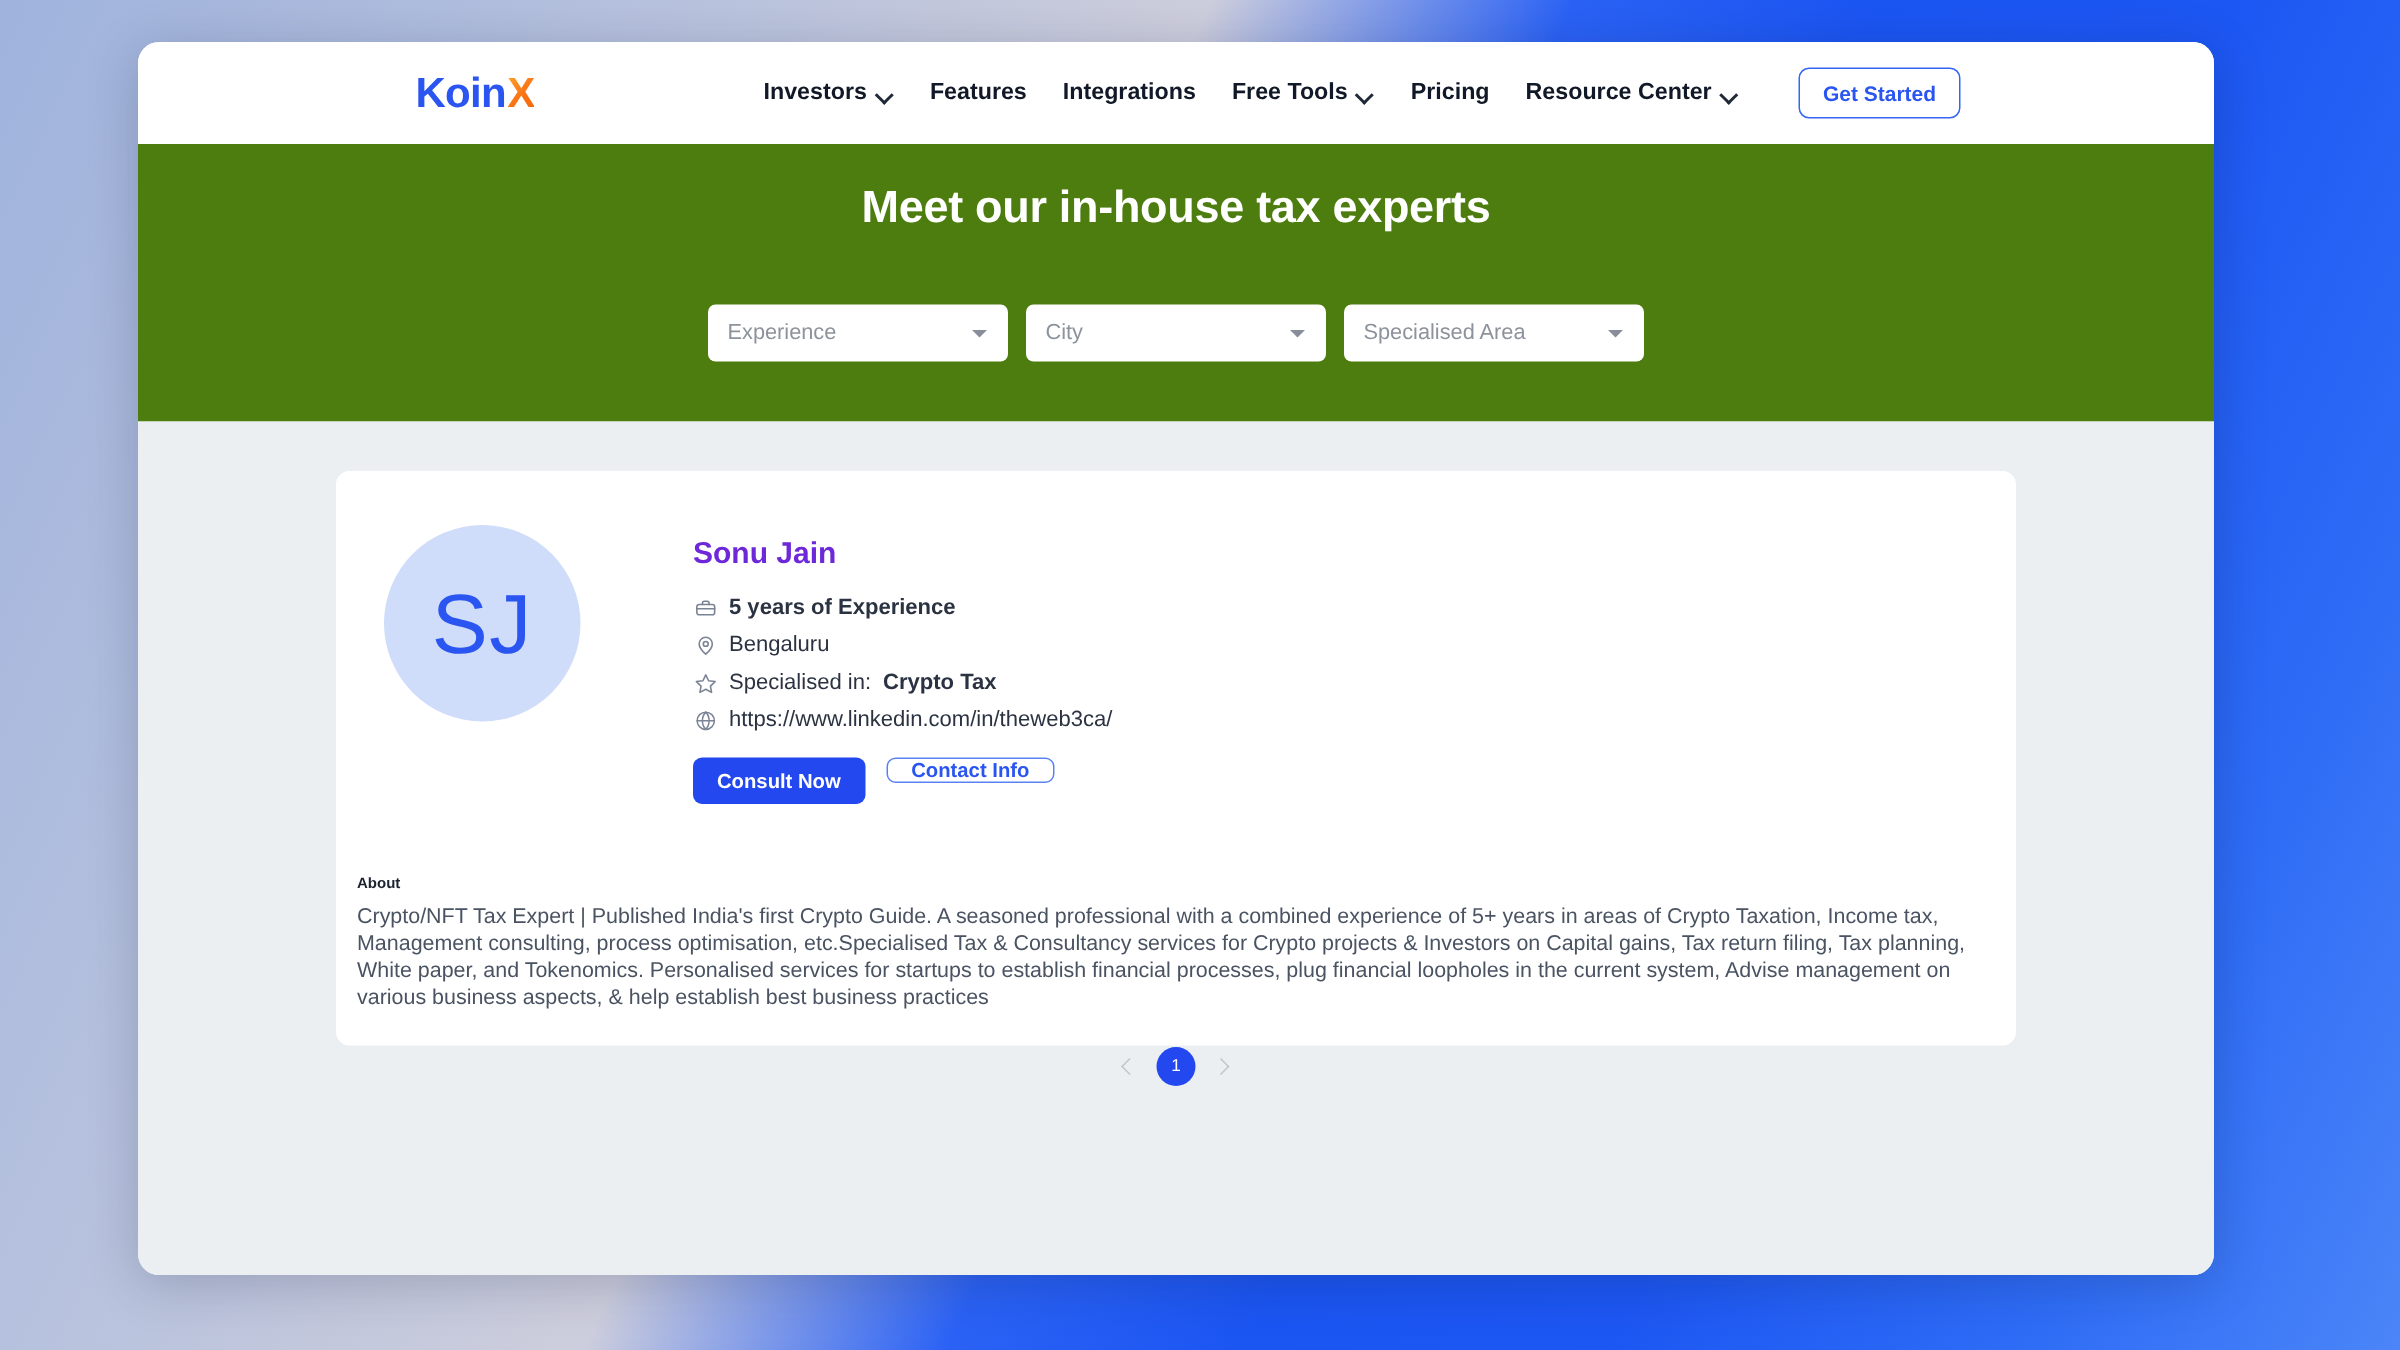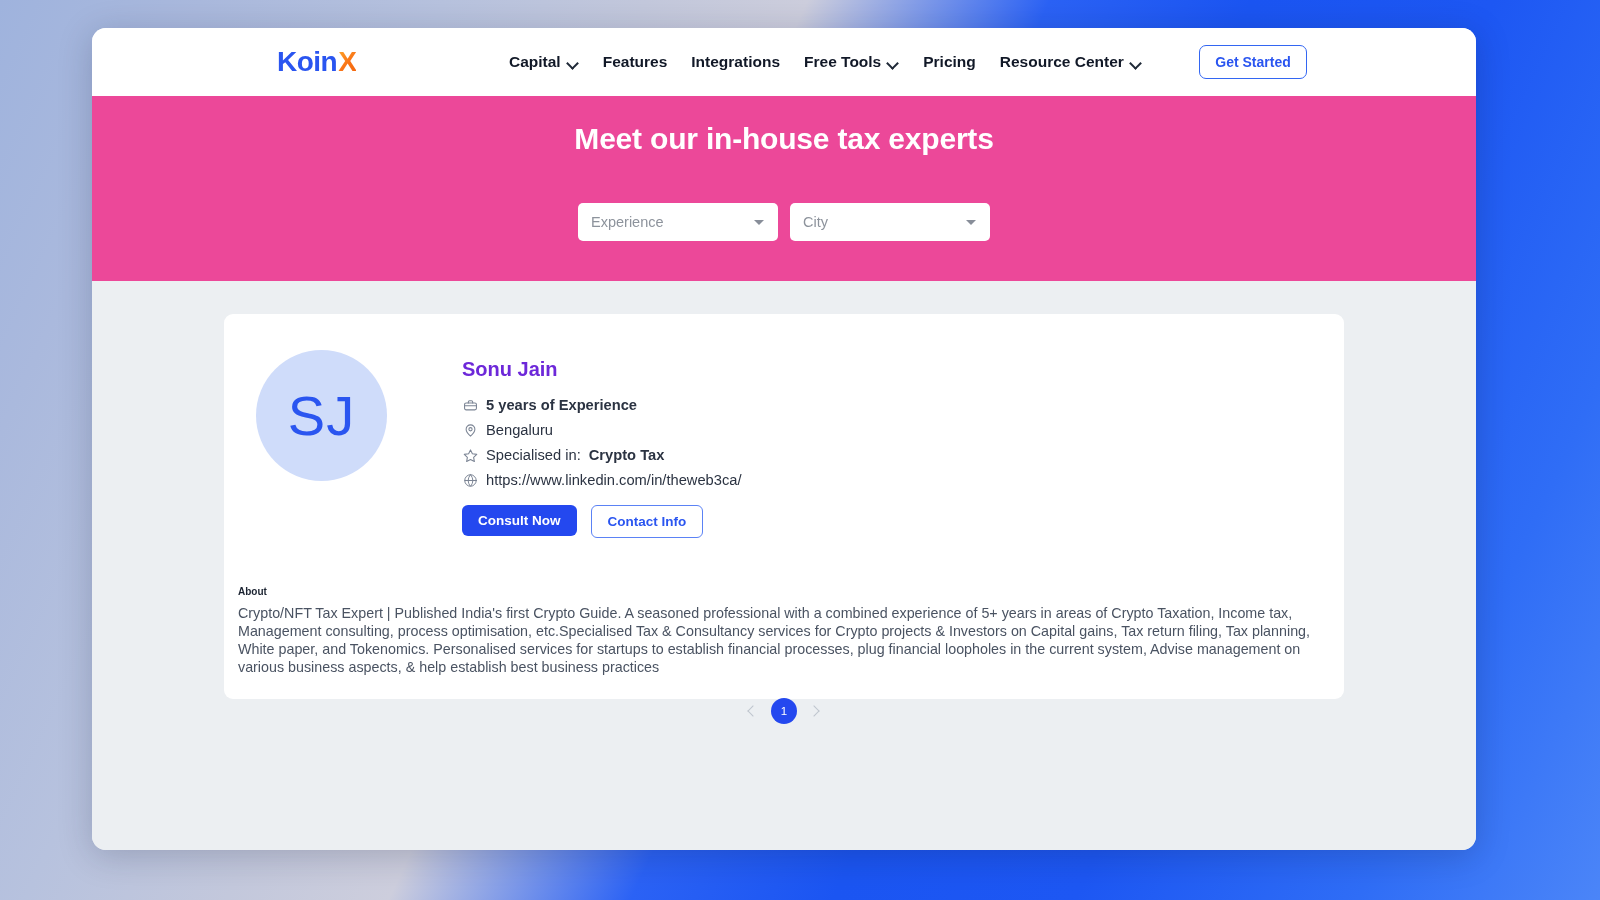--- a/index.html
+++ b/index.html
@@ -118,21 +118,21 @@
     background: #fff;
     display: flex;
     align-items: center;
     justify-content: center;
     cursor: pointer;
     margin-left: 20px;
   }
 
   
   .hero {
-    background: #ec4899;
+    background: #4d7c0f;
     height: 185px;
     position: relative;
   }
 
   .hero-title {
     text-align: center;
     color: #ffffff;
     font-size: 30px;
     font-weight: 800;
     padding-top: 26px;
@@ -259,21 +259,21 @@
     font-weight: 700;
     font-family: "Liberation Sans", sans-serif;
     cursor: pointer;
   }
 
   .btn-outline {
     background: #ffffff;
     color: #2a55f0;
     border: 1.2px solid #5b82f5;
     border-radius: 6px;
-    height: 33px;
+    height: 17px;
     padding: 0 16px;
     font-size: 13.5px;
     font-weight: 700;
     font-family: "Liberation Sans", sans-serif;
     cursor: pointer;
   }
 
   .about-block {
     padding: 48px 24px 22px 14px;
   }
@@ -340,21 +340,21 @@
   <div class="navbar">
 
     <div class="logo">
       <span class="logo-koin">Koin</span>
         <span class="logo-x">X</span>
     </div>
 
     <div class="nav-links">
 
       <div class="nav-item">
-        <span>Capital</span>
+        <span>Investors</span>
         <span class="chev"></span>
       </div>
 
       <div class="nav-item">
         <span>Features</span>
       </div>
 
       <div class="nav-item">
         <span>Integrations</span>
       </div>
@@ -386,20 +386,24 @@
       <div class="select w1">
         <span class="select-label">Experience</span>
         <span class="caret"></span>
       </div>
 
       <div class="select w2">
         <span class="select-label">City</span>
         <span class="caret"></span>
       </div>
 
+      <div class="select w3">
+        <span class="select-label">Specialised Area</span>
+        <span class="caret"></span>
+      </div>
 
     </div>
   </div>
 
   <div class="content">
 
     <div class="expert-card">
 
       <div class="card-top">
 

